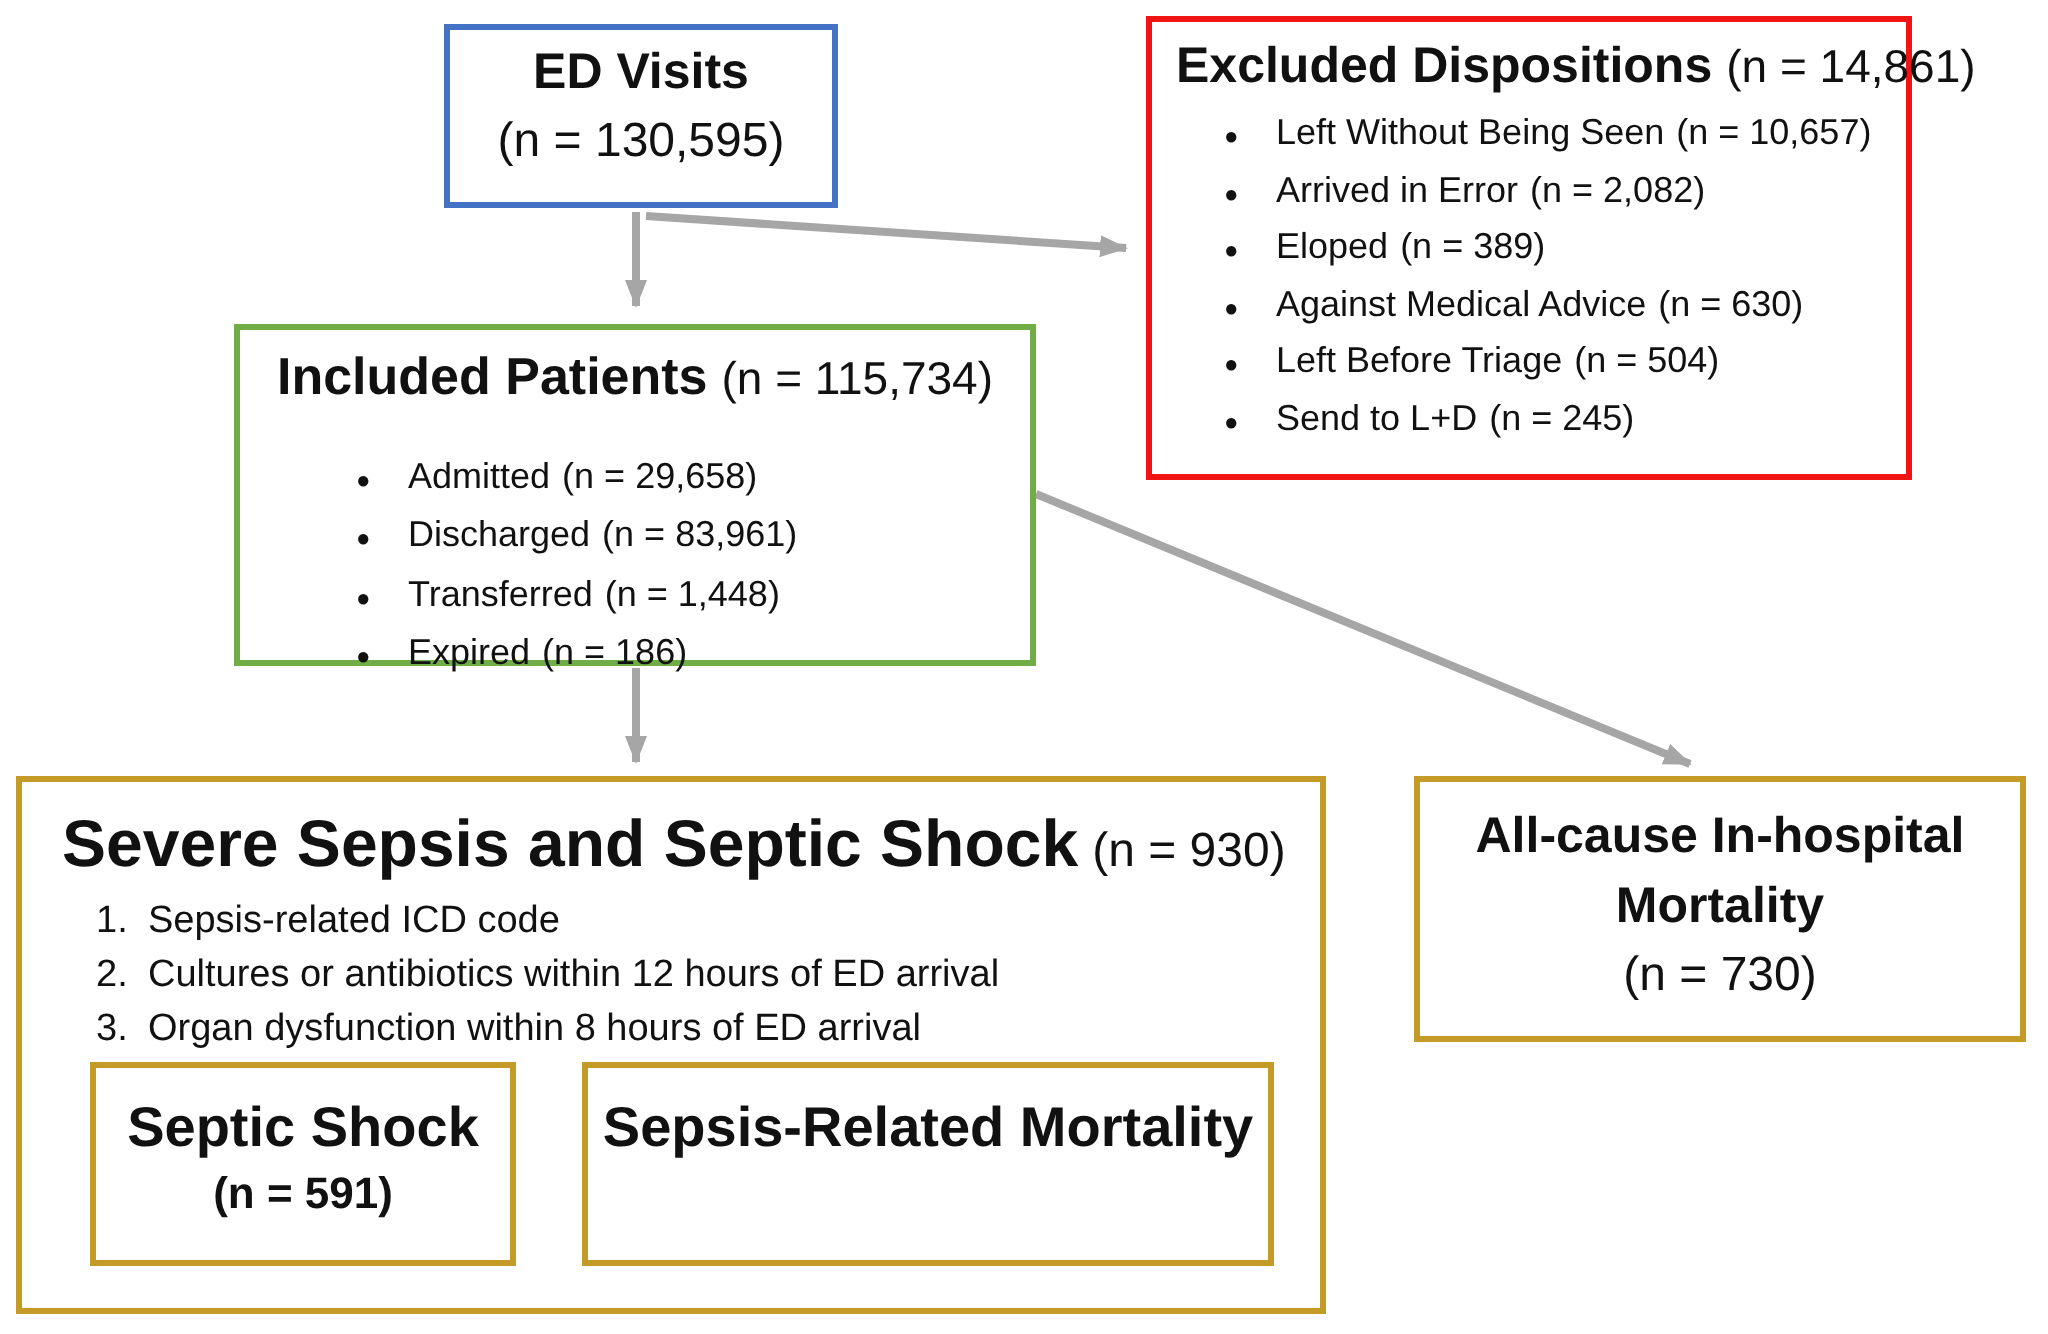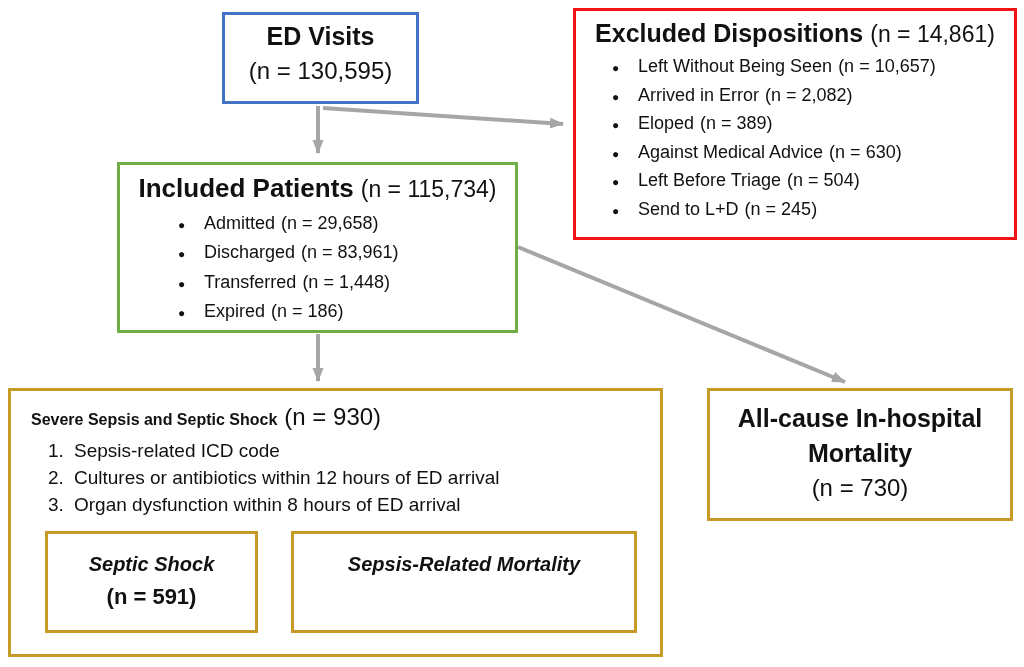--- a/index.html
+++ b/index.html
@@ -28,56 +28,56 @@
   .b-green { border: 3px solid #70AD47; }
   .b-gold  { border: 3px solid #C49B26; }
 
   
   .ed-visits { left: 222px; top: 12px; width: 197px; height: 92px;
                text-align: center; padding-top: 3px; }
   .ed-visits .line1 { font-weight: bold; font-size: 25px; line-height: 36px; }
   .ed-visits .line2 { font-weight: normal; font-size: 24px; line-height: 34px; }
 
   
-  .excluded { left: 573px; top: 8px; width: 444px; height: 232px; padding: 8px 12px 0 12px; }
+  .excluded { left: 573px; top: 8px; width: 383px; height: 232px; padding: 8px 12px 0 12px; }
   .hd { white-space: nowrap; }
   .excluded .hd { text-align: center; margin-bottom: 5px; }
   .hd-title { font-weight: bold; font-size: 25px; }
   .hd-n { font-weight: normal; font-size: 23px; margin-left: 7px; }
 
   .blist { }
   .li { display: flex; align-items: baseline; line-height: 26.6px; white-space: nowrap; }
   .excluded .li { padding-left: 24px; }
   .dot { font-size: 12px; width: 26px; flex: 0 0 26px; }
   .li-label { font-size: 18px; text-align: center; }
   .li-n { font-size: 18px; margin-left: 6px; }
 
   
   .included { left: 117px; top: 162px; width: 401px; height: 171px; padding: 8px 10px 0 10px; }
-  .included .hd { text-align: center; margin-bottom: 6px; }
+  .included .hd { text-align: center; margin-bottom: 21px; }
   .included .hd-title { font-size: 26px; }
   .included .hd-n { font-size: 23px; }
   .included .li { padding-left: 48px; line-height: 27.3px; }
 
   
   .severe { left: 8px; top: 388px; width: 655px; height: 269px; padding: 12px 14px 0 20px; }
   .severe .hd { text-align: left; margin-bottom: 6px; }
-  .severe .hd-title { font-size: 16px; }
+  .severe .hd-title { font-size: 33px; }
   .severe .hd-n { font-size: 24px; }
   .clist { }
   .ci { display: flex; align-items: baseline; line-height: 27px; white-space: nowrap; padding-left: 17px; }
   .ci-num { font-size: 19px; width: 26px; flex: 0 0 26px; }
   .ci-text { font-size: 19px; }
 
   
   .inner-box { position: absolute; box-sizing: border-box; background: #fff;
                text-align: center; }
   .septic-shock { left: 34px; top: 140px; width: 213px; height: 102px; padding-top: 13px; }
   .sepsis-mortality { left: 280px; top: 140px; width: 346px; height: 102px; padding-top: 13px; }
-  .inner-box .line1 { font-weight: bold; font-size: 20px; line-height: 34px; font-style: italic; }
+  .inner-box .line1 { font-weight: bold; font-size: 28px; line-height: 34px; }
   .inner-box .line2 { font-weight: bold; font-size: 22px; line-height: 32px; }
 
   
   .all-cause { left: 707px; top: 388px; width: 306px; height: 133px;
                text-align: center; padding-top: 10px; }
   .all-cause .line1, .all-cause .line1b { font-weight: bold; font-size: 25px; line-height: 35px; }
   .all-cause .line2 { font-weight: normal; font-size: 24px; line-height: 34px; }
 </style>
 </head>
 <body>

